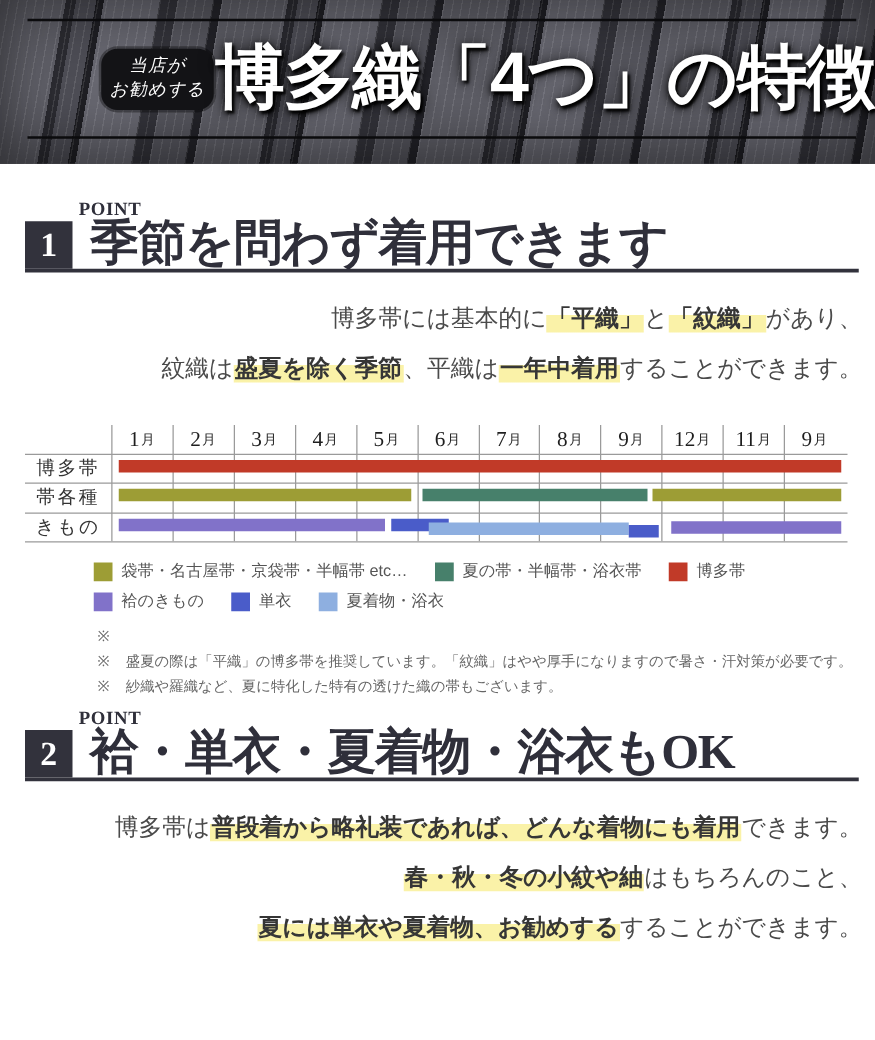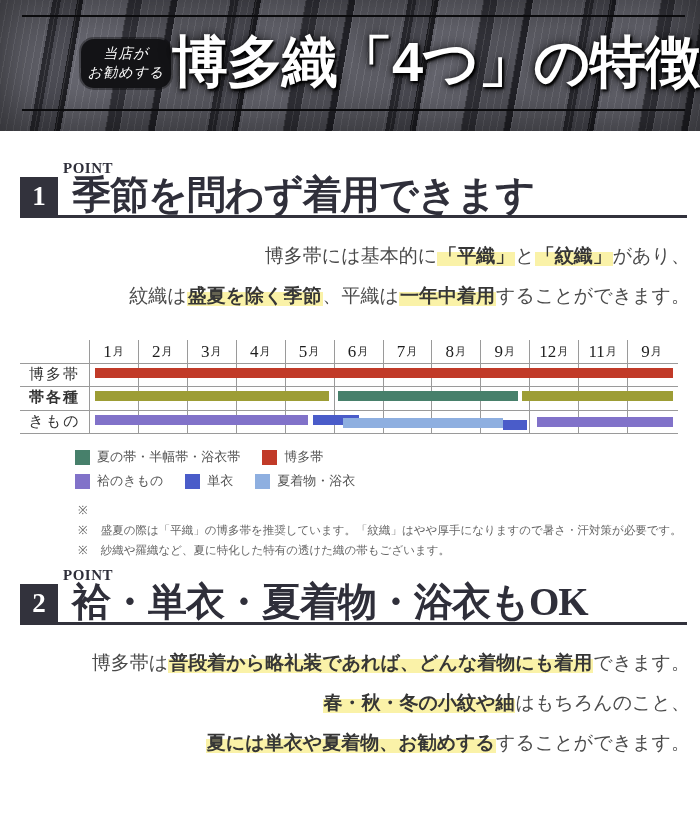--- a/index.html
+++ b/index.html
@@ -156,35 +156,39 @@
       <div class="month-cell" style="left: 558.167px; width: 48.9167px;">
         <span class="num">11</span>
         <span class="unit">月</span>
       </div>
       <div class="month-cell" style="left: 607.083px; width: 48.9167px;">
         <span class="num">9</span>
         <span class="unit">月</span>
       </div>
       <div class="row-label" style="top: 23px;">博多帯</div>
       <div class="bar" style="left: 74.9px; width: 577.7px; top: 28px; background: rgb(193, 58, 40);"></div>
-      <div class="row-label" style="top: 46px; font-weight: bold;">帯各種</div>
+      <div class="row-label" style="top: 46px;">帯各種</div>
       <div class="bar" style="left: 74.9px; width: 233.8px; top: 51px; background: rgb(157, 157, 53);"></div>
       <div class="bar" style="left: 317.5px; width: 180.5px; top: 51px; background: rgb(71, 128, 107);"></div>
       <div class="bar" style="left: 501.9px; width: 150.7px; top: 51px; background: rgb(157, 157, 53);"></div>
       <div class="row-label" style="top: 70px;">きもの</div>
       <div class="bar" style="left: 74.9px; width: 213.3px; top: 75px; background: rgb(129, 114, 201);"></div>
       <div class="bar" style="left: 292.5px; width: 46.5px; top: 75px; background: rgb(74, 92, 201);"></div>
       <div class="bar" style="left: 323.4px; width: 160px; top: 78px; background: rgb(142, 175, 224);"></div>
       <div class="bar" style="left: 483.3px; width: 23.5px; top: 80px; background: rgb(74, 92, 201);"></div>
       <div class="bar" style="left: 516.6px; width: 136px; top: 77px; background: rgb(129, 114, 201);"></div>
     </div>
 
   <div class="legend" id="legend">
       <div class="legend-row">
         <div class="legend-item">
+          <span class="legend-swatch" style="background: rgb(157, 157, 53);"></span>
+          <span>袋帯・名古屋帯・京袋帯・半幅帯 etc…</span>
+        </div>
+        <div class="legend-item">
           <span class="legend-swatch" style="background: rgb(71, 128, 107);"></span>
           <span>夏の帯・半幅帯・浴衣帯</span>
         </div>
         <div class="legend-item">
           <span class="legend-swatch" style="background: rgb(193, 58, 40);"></span>
           <span>博多帯</span>
         </div>
       </div>
       <div class="legend-row">
         <div class="legend-item">

